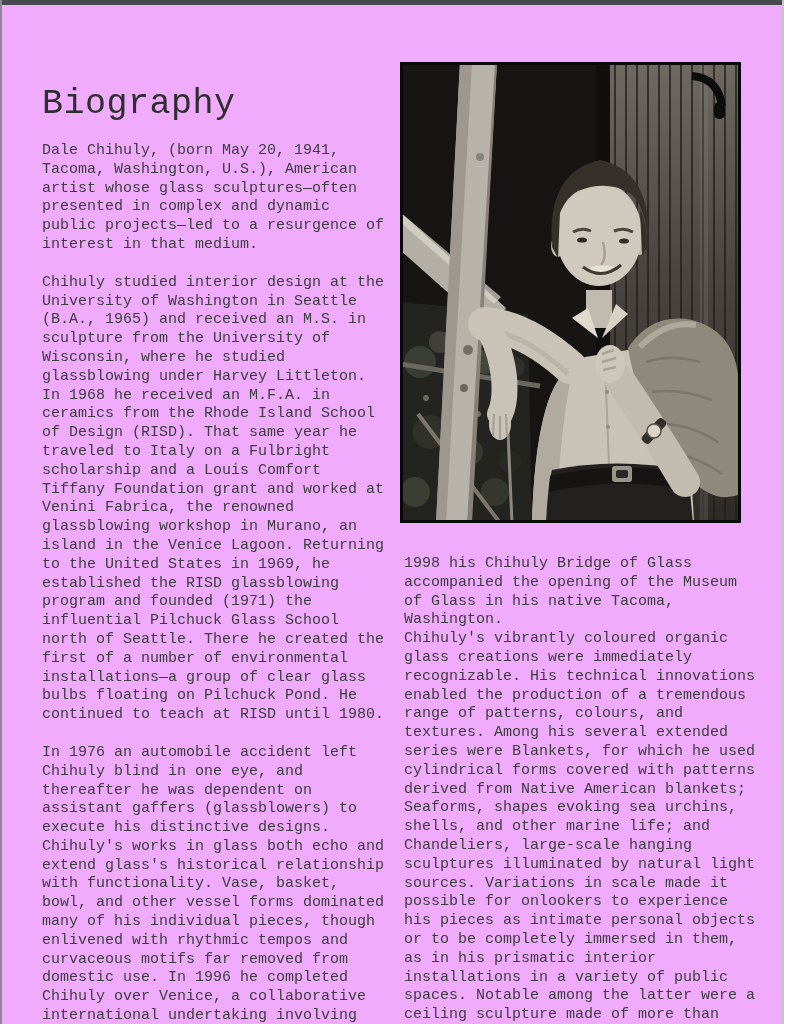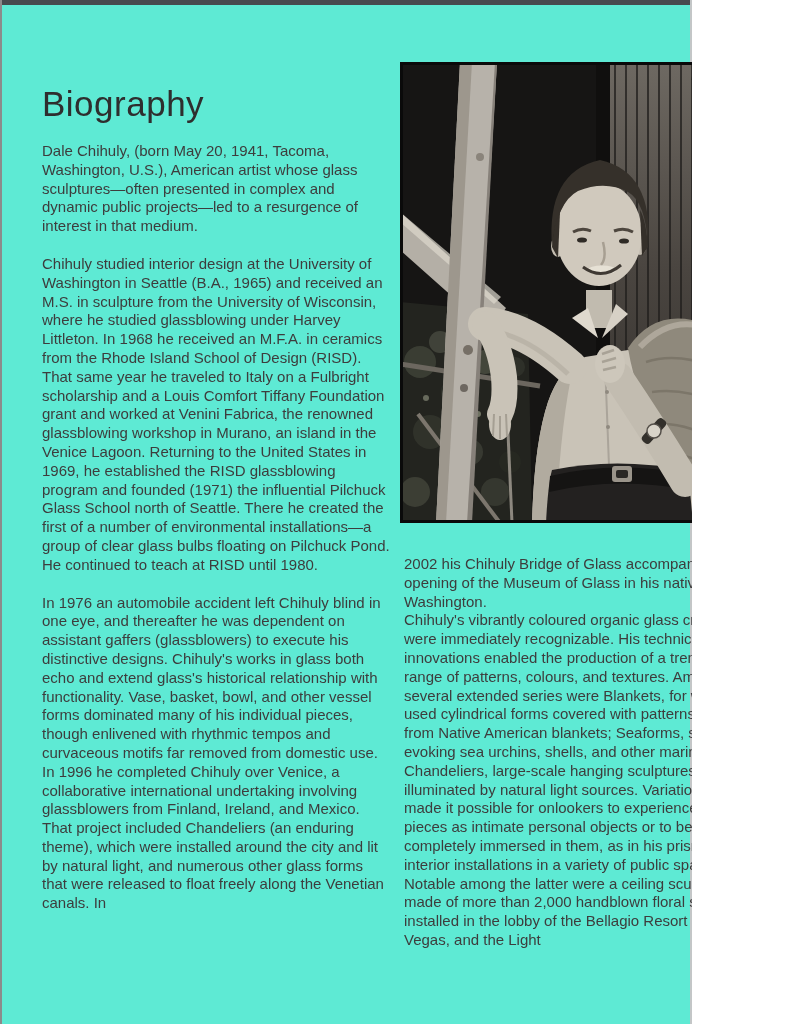--- a/index.html
+++ b/index.html
@@ -1,18 +1,18 @@
 <!DOCTYPE html>
 <html><head>
 <meta charset="utf-8">
 <style>
   html,body{margin:0;padding:0;background:#ffffff;}
   .page{
-    position:relative;width:692px;height:1024px;background:#5eead4;
-    font-family:Liberation Sans, sans-serif;overflow:hidden;
+    position:relative;width:784px;height:1024px;background:#f0abfc;
+    font-family:Liberation Mono, monospace;overflow:hidden;
   }
   .top-bar{position:absolute;top:0;left:0;width:788px;height:5px;background:#474b4f;}
   .edge-left{position:absolute;top:0;left:0;width:2px;height:1024px;background:#8b8b8b;}
   .edge-right{position:absolute;top:0;right:0;width:2px;height:1024px;background:#c3c6c7;}
   .title{
     position:absolute;left:42px;top:84px;margin:0;
     font-size:35px;font-weight:400;letter-spacing:.5px;color:#2e2e2e;
   }
   .col{font-size:15px;line-height:18.8px;color:#3d3d3d;text-align:left;}
   .col-left{position:absolute;left:42px;top:142px;width:350px;}
@@ -168,16 +168,16 @@
         <path d="M203,180 Q207,196 201,203" stroke="#a79f92" stroke-width="2.5" fill="none"></path>
         <ellipse cx="202" cy="208" rx="14" ry="4.5" fill="#e6e1d5"></ellipse>
         <path d="M183,205 Q202,219 221,203" stroke="#3f3933" stroke-width="3" fill="none"></path>
       </g>
 
       <rect x="1.5" y="1.5" width="338" height="458" fill="none" stroke="#0a0a0a" stroke-width="3"></rect>
     </svg>
   </figure>
 
   <div class="col col-right">
-    <p>2002 his Chihuly Bridge of Glass accompanied the opening of the Museum of Glass in his native Tacoma, Washington.</p>
+    <p>1998 his Chihuly Bridge of Glass accompanied the opening of the Museum of Glass in his native Tacoma, Washington.</p>
     <p>Chihuly's vibrantly coloured organic glass creations were immediately recognizable. His technical innovations enabled the production of a tremendous range of patterns, colours, and textures. Among his several extended series were Blankets, for which he used cylindrical forms covered with patterns derived from Native American blankets; Seaforms, shapes evoking sea urchins, shells, and other marine life; and Chandeliers, large-scale hanging sculptures illuminated by natural light sources. Variations in scale made it possible for onlookers to experience his pieces as intimate personal objects or to be completely immersed in them, as in his prismatic interior installations in a variety of public spaces. Notable among the latter were a ceiling sculpture made of more than 2,000 handblown floral shapes, installed in the lobby of the Bellagio Resort in Las Vegas, and the Light</p>
   </div>
 </div>
 
 </body></html>

